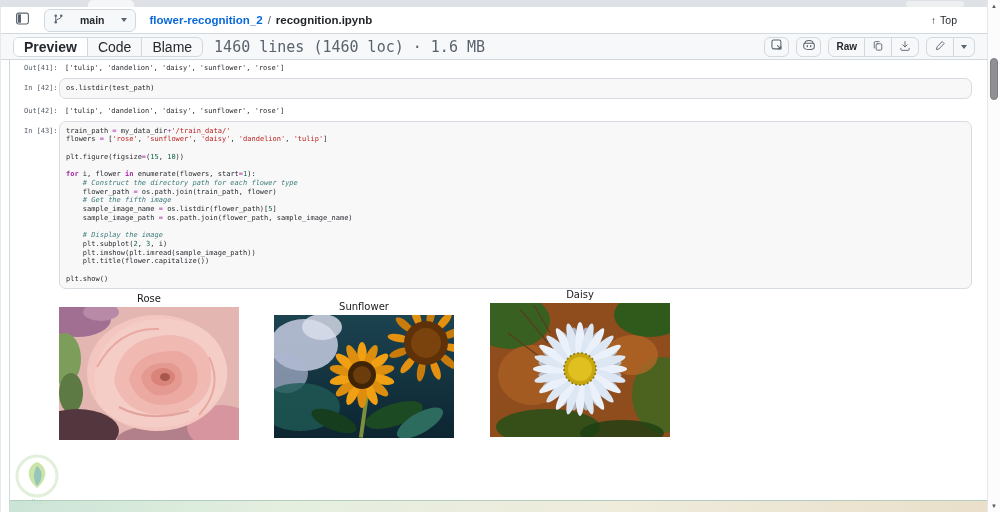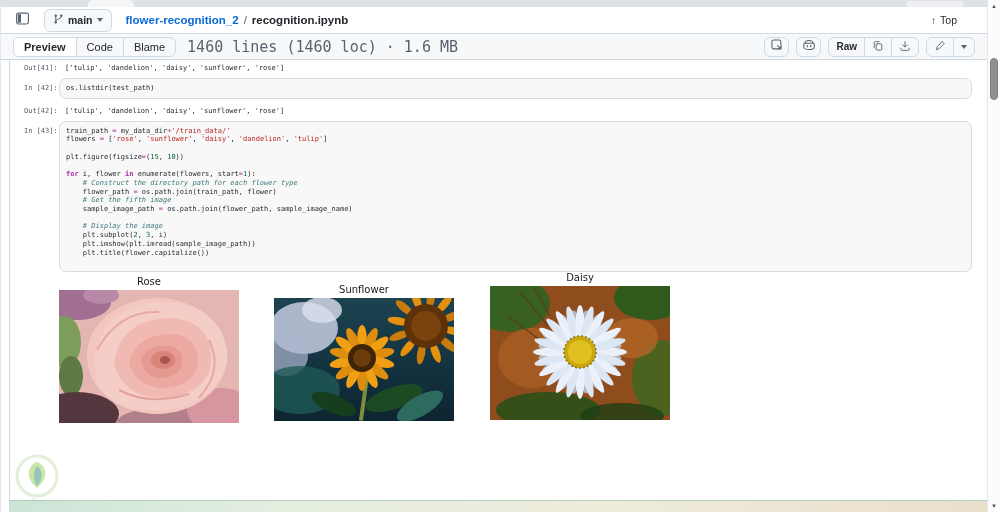--- a/index.html
+++ b/index.html
@@ -7,34 +7,34 @@
        font-family:"Liberation Sans",sans-serif;-webkit-font-smoothing:antialiased}
   
   .chrome{position:absolute;top:0;left:0;right:0;height:7px;background:#dee1e6}
   .tab-hint{position:absolute;top:0;left:88px;width:46px;height:7px;background:#f4f6f7;border-radius:5px 5px 0 0}
   .pill-hint{position:absolute;top:1px;left:906px;width:58px;height:6px;background:#edeff1;border-radius:3px}
   
   .page{position:absolute;top:7px;left:0;right:13px;bottom:0;background:#fff;border-left:1px solid #e6e8eb;box-sizing:border-box}
   .hdr{position:absolute;top:0;left:0;right:0;height:27px;background:#fff;border-bottom:1px solid #d1d9e0;
        display:flex;align-items:center;padding:0 12px;box-sizing:border-box}
   .ibtn{display:flex;align-items:center;justify-content:center;border:none;background:transparent;padding:2px;border-radius:4px;cursor:pointer}
-  .branch-btn{display:flex;align-items:center;gap:4px;height:21px;padding:0 8px;border:1px solid #d1d9e0;border-radius:6px;background:#f6f8fa;margin-left:12px;cursor:pointer}
+  .branch-btn{display:flex;align-items:center;gap:16px;height:21px;padding:0 8px;border:1px solid #d1d9e0;border-radius:6px;background:#f6f8fa;margin-left:12px;cursor:pointer}
   .branch-label{font-size:10.5px;font-weight:700;color:#25292e}
   .caret{width:0;height:0;border-left:3.5px solid transparent;border-right:3.5px solid transparent;border-top:4px solid #59636e}
   .crumbs{margin-left:14px;font-size:11.5px;white-space:nowrap}
   .crumb-link{color:#0969da;font-weight:600;cursor:pointer;text-decoration:none}
   .crumb-sep{color:#59636e;margin:0 5px;font-weight:400}
   .crumb-file{color:#1f2328;font-weight:600}
   .top-link{margin-left:auto;margin-right:18px;font-size:10.5px;color:#25292e;display:flex;align-items:center;gap:4px;cursor:pointer}
   .top-arrow{font-size:10px;color:#25292e}
   
   .tbar{position:absolute;top:27px;left:0;right:0;height:26px;background:#f7f8fa;border-bottom:1px solid #d1d9e0;
         display:flex;align-items:center;padding:0 12px;box-sizing:border-box}
   .tabs{display:flex;border:1px solid #d1d9e0;border-radius:6px;overflow:hidden;background:#f6f8fa;height:20px;box-sizing:border-box}
-  .tab{display:flex;align-items:center;padding:0 10px;font-size:11px;color:#25292e;border-left:1px solid #d1d9e0;cursor:pointer}
+  .tab{display:flex;align-items:center;padding:0 10px;font-size:14px;color:#25292e;border-left:1px solid #d1d9e0;cursor:pointer}
   .tab:first-child{border-left:none}
   .tab.active{background:#fff;font-weight:700}
   .meta{margin-left:11px;font-family:"DejaVu Sans Mono",monospace;font-size:15px;color:#59636e;white-space:nowrap}
   .tb-right{margin-left:auto;display:flex;gap:7px;align-items:center}
   .tb-btn{height:20px;min-width:25px;display:flex;align-items:center;justify-content:center;border:1px solid #d1d9e0;border-radius:6px;background:#f7f8fa;box-sizing:border-box;cursor:pointer;padding:0 3px}
   .tb-group{display:flex;border:1px solid #d1d9e0;border-radius:6px;overflow:hidden;height:20px;box-sizing:border-box;background:#f7f8fa}
   .tb-seg{display:flex;align-items:center;justify-content:center;padding:0 7px;border-left:1px solid #d1d9e0;font-size:10px;font-weight:600;color:#25292e;cursor:pointer}
   .tb-seg:first-child{border-left:none}
   
   .content{position:absolute;top:53px;left:8px;width:979px;bottom:0;background:#fff;
@@ -189,27 +189,29 @@
           <div class="code-box">
             <div class="code-line"><span class="tk-p">train_path </span><span class="tk-o">=</span><span class="tk-p"> my_data_dir</span><span class="tk-o">+</span><span class="tk-s">'/train_data/'</span></div>
             <div class="code-line"><span class="tk-p">flowers </span><span class="tk-o">=</span><span class="tk-p"> [</span><span class="tk-s">'rose'</span><span class="tk-p">, </span><span class="tk-s">'sunflower'</span><span class="tk-p">, </span><span class="tk-s">'daisy'</span><span class="tk-p">, </span><span class="tk-s">'dandelion'</span><span class="tk-p">, </span><span class="tk-s">'tulip'</span><span class="tk-p">]</span></div>
             <div class="code-line">&nbsp;</div>
             <div class="code-line"><span class="tk-p">plt.figure(figsize</span><span class="tk-o">=</span><span class="tk-p">(</span><span class="tk-n">15</span><span class="tk-p">, </span><span class="tk-n">10</span><span class="tk-p">))</span></div>
             <div class="code-line">&nbsp;</div>
             <div class="code-line"><span class="tk-k">for</span><span class="tk-p"> i, flower </span><span class="tk-k">in</span><span class="tk-p"> enumerate(flowers, start</span><span class="tk-o">=</span><span class="tk-n">1</span><span class="tk-p">):</span></div>
             <div class="code-line"><span class="tk-c">    # Construct the directory path for each flower type</span></div>
             <div class="code-line"><span class="tk-p">    flower_path </span><span class="tk-o">=</span><span class="tk-p"> os.path.join(train_path, flower)</span></div>
             <div class="code-line"><span class="tk-c">    # Get the fifth image</span></div>
+            <div class="code-line"><span class="tk-p">    sample_image_name </span><span class="tk-o">=</span><span class="tk-p"> os.listdir(flower_path)[</span><span class="tk-n">5</span><span class="tk-p">]</span></div>
             <div class="code-line"><span class="tk-p">    sample_image_path </span><span class="tk-o">=</span><span class="tk-p"> os.path.join(flower_path, sample_image_name)</span></div>
             <div class="code-line">&nbsp;</div>
             <div class="code-line"><span class="tk-c">    # Display the image</span></div>
             <div class="code-line"><span class="tk-p">    plt.subplot(</span><span class="tk-n">2</span><span class="tk-p">, </span><span class="tk-n">3</span><span class="tk-p">, i)</span></div>
             <div class="code-line"><span class="tk-p">    plt.imshow(plt.imread(sample_image_path))</span></div>
             <div class="code-line"><span class="tk-p">    plt.title(flower.capitalize())</span></div>
             <div class="code-line">&nbsp;</div>
+            <div class="code-line"><span class="tk-p">plt.show()</span></div>
           </div>
         </div>
       </div>
 
     <div class="figure-row">
 
       <div class="fig" style="left:264px;top:12px">
         <span class="fig-title">Sunflower</span>
         <svg width="180" height="123" viewBox="0 0 180 123">
           <defs>

